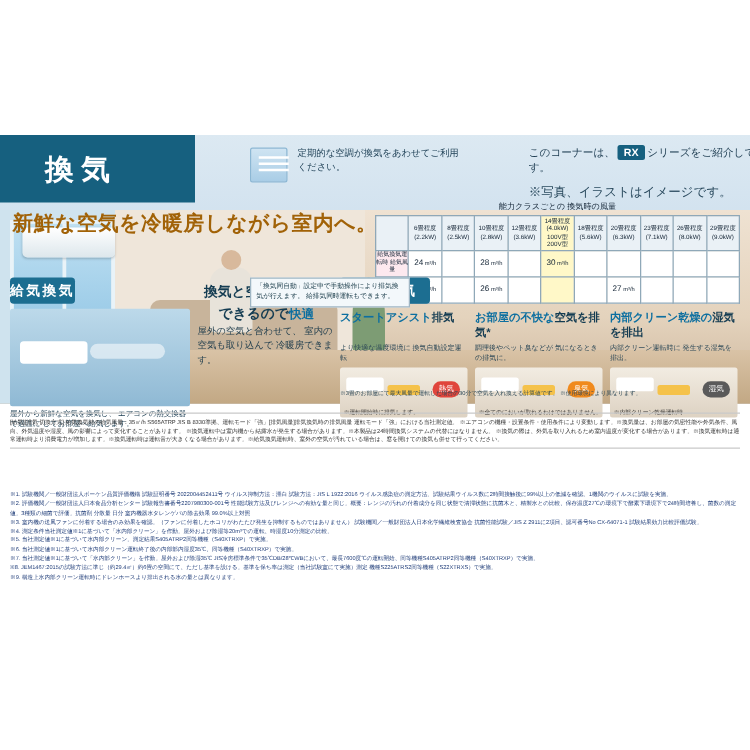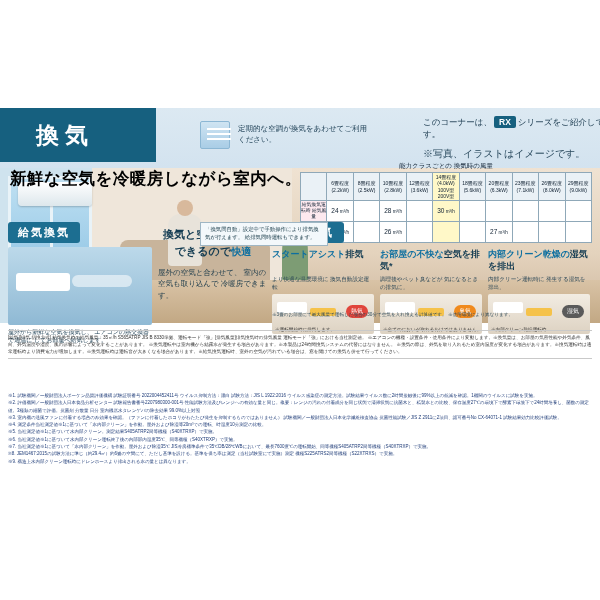--- a/index.html
+++ b/index.html
@@ -64,38 +64,38 @@
   
   .title-bar{
     position:absolute;left:0;top:108px;width:156px;height:54px;
     background:#16607f;display:flex;align-items:center;
   }
   .title-bar .t{
     color:#fff;font-size:23px;letter-spacing:6px;margin-left:36px;font-weight:bold;
   }
   .note-right{
     position:absolute;left:200px;top:118px;width:168px;height:34px;
-    display:flex;align-items:center;gap:8px;
+    display:flex;gap:8px;
   }
   .note-icon{
     width:36px;height:26px;background:linear-gradient(180deg,#cfe4f2,#a9cde6);
     border:1px solid #8cb7d4;border-radius:2px;position:relative;
   }
   .note-icon:after{content:"";position:absolute;left:6px;top:6px;width:24px;height:2px;background:#fff;box-shadow:0 5px 0 #fff,0 10px 0 #fff;}
   .note-text{font-size:7.5px;line-height:1.45;color:#1a3c52;}
   .corner-note{
     position:absolute;left:378px;top:116px;width:212px;font-size:8.5px;color:#1b3a4f;text-align:left;margin-left:45px;
   }
   .corner-note .rx{
     display:inline-block;background:#16607f;color:#fff;padding:1px 5px;border-radius:2px;font-weight:bold;margin:0 2px;
   }
   .corner-note .sub{display:block;margin-top:6px;font-size:10px;color:#2a4a5e;}
 
   .lead{
-    position:absolute;left:10px;top:168px;font-size:16.5px;font-weight:bold;color:#000000;
+    position:absolute;left:10px;top:168px;font-size:16.5px;font-weight:bold;color:#a16207;
     letter-spacing:.5px;
   }
 
   
   .cap-table{
     position:absolute;left:300px;top:162px;width:292px;font-size:5.2px;color:#123;
   }
   .cap-table .cap-title{font-size:6.5px;color:#123;margin-bottom:2px;text-align:center;line-height:1.25;}
   table.caps{border-collapse:collapse;width:292px;table-layout:fixed;}
   table.caps th,table.caps td{
@@ -108,21 +108,21 @@
   table.caps td.val{font-size:6.5px;}
   table.caps td.val span{font-size:4.6px;}
   .hl-col{background:#fff8c8 !important;}
 
   
   .card-kyuki{
     position:absolute;left:8px;top:222px;width:144px;
   }
   .chip{
     display:inline-block;background:#1c6e91;color:#fff;font-size:11px;font-weight:bold;
-    padding:3px 10px;border-radius:3px;letter-spacing:2px;
+    padding:3px 0;border-radius:3px;letter-spacing:2px;
   }
   .kyuki-body{
     margin-top:4px;width:144px;height:78px;
     background:linear-gradient(180deg,#bcd9ea,#8fb9d4);
     border-radius:2px;position:relative;overflow:hidden;
   }
   .kyuki-body .ac2{position:absolute;left:8px;top:26px;width:54px;height:18px;background:#fff;border-radius:3px;}
   .kyuki-body .arrow{
     position:absolute;left:64px;top:28px;width:60px;height:12px;
     background:rgba(255,255,255,.55);border-radius:6px;
@@ -131,21 +131,21 @@
 
   
   .card-center{
     position:absolute;left:158px;top:226px;width:110px;text-align:center;
   }
   .card-center .hl{
     font-size:11px;font-weight:bold;color:#143c52;line-height:1.5;
   }
   .card-center .hl em{font-style:normal;color:#0d6fa0;font-size:10px;}
   .card-center .desc{
-    margin-top:8px;font-size:7.5px;color:#24404f;line-height:1.5;text-align:left;
+    font-size:7.5px;color:#24404f;line-height:1.5;text-align:left;
   }
 
   
   .card-haiki{
     position:absolute;left:272px;top:222px;width:320px;
   }
   .haiki-head{display:flex;align-items:center;gap:6px;}
   .chip2{
     display:inline-block;background:#1c6e91;color:#fff;font-size:11px;font-weight:bold;
     padding:3px 10px;border-radius:3px;letter-spacing:2px;

